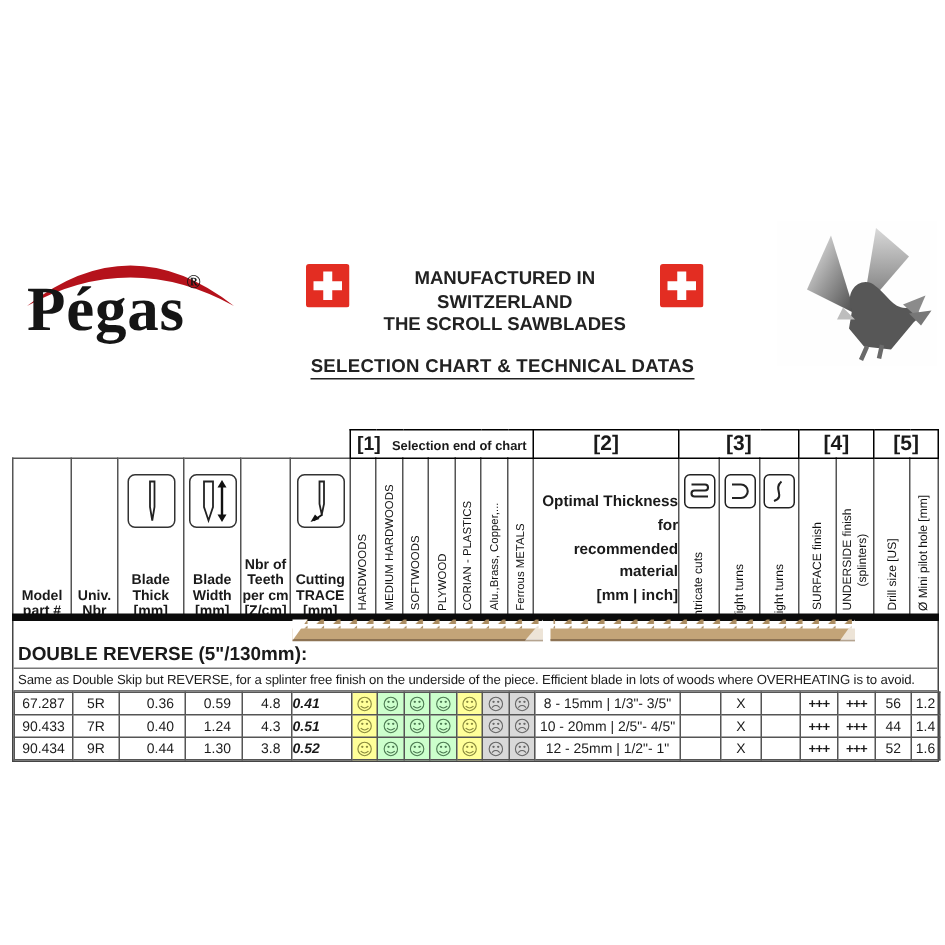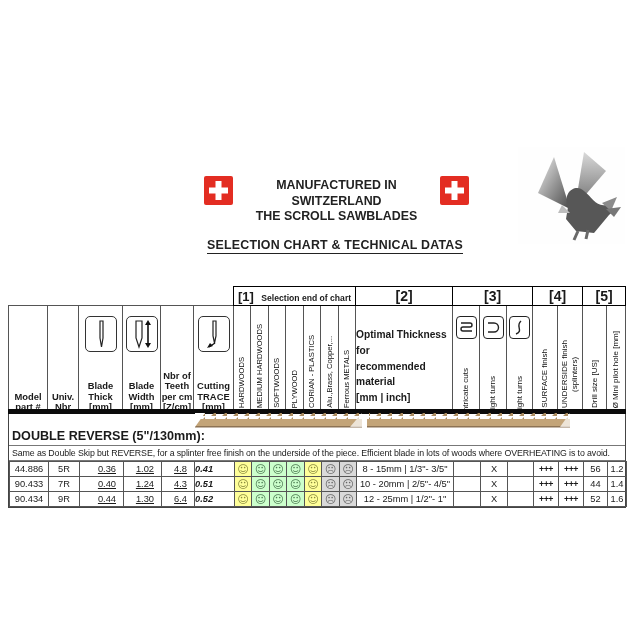--- a/index.html
+++ b/index.html
@@ -40,21 +40,21 @@
   .sec-row td { height:15px; border:1.6px solid #000; font-weight:700; text-align:center; vertical-align:middle; }
   td.spacer { border:none; }
   .sec-tag { font-size:13px; font-weight:700; }
   .sec-note { font-size:8.6px; font-weight:700; margin-left:3px; }
   .hdr-row td { height:106px; vertical-align:bottom; text-align:center; }
 
   .cellcol { display:flex; flex-direction:column; justify-content:space-between;
              align-items:center; height:102px; padding:3px 0 2px; box-sizing:border-box; }
   .hlabel { font-size:9.4px; font-weight:700; line-height:1.13; text-align:center;
             white-space:pre-line; margin-top:auto; }
-  .thick-hdr { font-size:10.2px; font-weight:700; line-height:1.55; text-align:left;
+  .thick-hdr { font-size:10.2px; font-weight:700; line-height:1.55; text-align:right;
                white-space:pre-line; padding-bottom:9px; }
   .iconbox { width:30px; height:34px; border:1.5px solid #333; border-radius:5px;
              background:#fff; display:flex; align-items:center; justify-content:center; }
   .iconbox-sm { width:19px; height:21px; border:1.5px solid #222; border-radius:4px;
                 background:#fff; display:flex; align-items:center; justify-content:center; }
   td.mat { vertical-align:bottom; padding-bottom:3px; }
   .vtext { display:inline-block; writing-mode:vertical-rl; transform:rotate(180deg);
            font-size:7.6px; line-height:1.25; white-space:pre-line; color:#111; }
   .vtext.sm { font-size:8px; }
 
@@ -66,33 +66,39 @@
   .product-box { position:absolute; left:8px; top:414px; width:616px; border:1px solid #444;
                  border-top:none; background:#fff; }
   .blade-space { height:14px; }
   .product-heading { font-size:12.6px; font-weight:700; padding:1px 0 1px 3px; height:15px; line-height:15px; }
   .product-desc { font-size:8.8px; letter-spacing:-0.1px; padding:1px 0 1px 3px; height:12px; line-height:12px;
                   border-top:1px solid #777; border-bottom:1px solid #777; white-space:nowrap; overflow:hidden; }
 
   .dtable { width:616px; }
   .dtable td { border:1px solid #555; height:14px; font-size:9.3px; text-align:center;
                padding:0; vertical-align:middle; }
-  td.num { text-align:right; padding-right:7px;text-decoration:underline; }
+  td.num { text-align:right; padding-right:7px; }
   td.trace { font-weight:700; font-style:italic; text-align:left; padding-right:5px; }
   td.face { font-size:11px; line-height:1; font-family:"DejaVu Sans", sans-serif; }
   .face-good { background:#ccffcc; color:#4c7a52; }
   .face-ok   { background:#ffff99; color:#8a8a3e; }
   .face-bad  { background:#d9d9d9; color:#666; }
   td.pm { letter-spacing:-0.5px; font-size:8.8px; font-weight:600; }
 </style>
 </head>
 <body>
 
 <div class="page">
 
+  <div class="logo">
+    <svg class="logo-arc" width="142" height="48" viewBox="0 0 142 48">
+      <path d="M2 44 Q 71 -10 140 44 Q 71 6 2 44 Z" fill="#b5121b"></path>
+    </svg>
+    <div class="logo-text"><span>Pégas</span><sup>®</sup></div>
+  </div>
 
   <svg class="flag flag-left" viewBox="0 0 29 29">
     <rect width="29" height="29" rx="2" fill="#e32d22"></rect>
     <rect x="11.5" y="5" width="6" height="19" fill="#fff"></rect>
     <rect x="5" y="11.5" width="19" height="6" fill="#fff"></rect>
   </svg>
   <div class="banner-title">
     <div>MANUFACTURED IN SWITZERLAND</div>
     <div>THE SCROLL SAWBLADES</div>
   </div>
@@ -328,24 +334,24 @@
         <col style="width:27px">
           <col style="width:27px">
           <col style="width:26px">
         <col style="width:25px">
           <col style="width:25px">
         <col style="width:24px">
           <col style="width:19px">
       </colgroup>
       <tbody>
           <tr>
-        <td>44.886</td>
+        <td>67.287</td>
         <td>5R</td>
         <td class="num">0.36</td>
-        <td class="num">1.02</td>
+        <td class="num">0.59</td>
         <td class="num">4.8</td>
         <td class="trace">0.41</td>
         <td class="face face-ok">☺</td>
         <td class="face face-good">☺</td>
         <td class="face face-good">☺</td>
         <td class="face face-good">☺</td>
         <td class="face face-ok">☺</td>
         <td class="face face-bad">☹</td>
         <td class="face face-bad">☹</td>
         <td>8 - 15mm | 1/3"- 3/5"</td>
@@ -378,21 +384,21 @@
         <td class="pm">+++</td>
         <td class="pm">+++</td>
         <td>44</td>
         <td>1.4</td>
       </tr>
       <tr>
         <td>90.434</td>
         <td>9R</td>
         <td class="num">0.44</td>
         <td class="num">1.30</td>
-        <td class="num">6.4</td>
+        <td class="num">3.8</td>
         <td class="trace">0.52</td>
         <td class="face face-ok">☺</td>
         <td class="face face-good">☺</td>
         <td class="face face-good">☺</td>
         <td class="face face-good">☺</td>
         <td class="face face-ok">☺</td>
         <td class="face face-bad">☹</td>
         <td class="face face-bad">☹</td>
         <td>12 - 25mm | 1/2"- 1"</td>
         <td></td>

